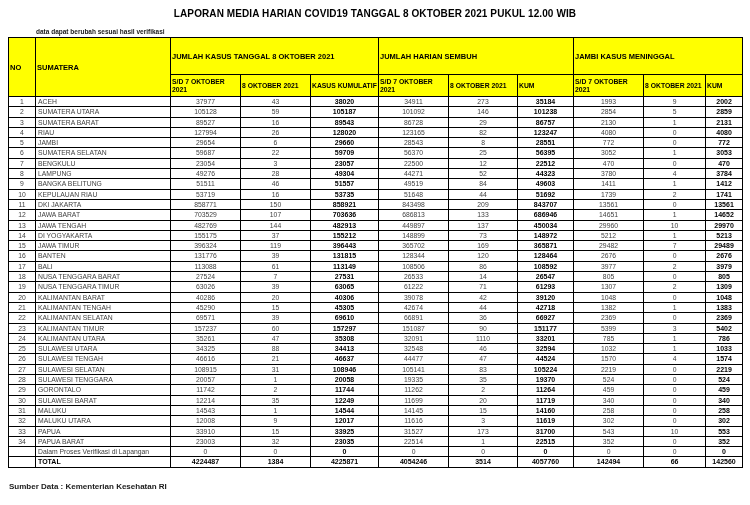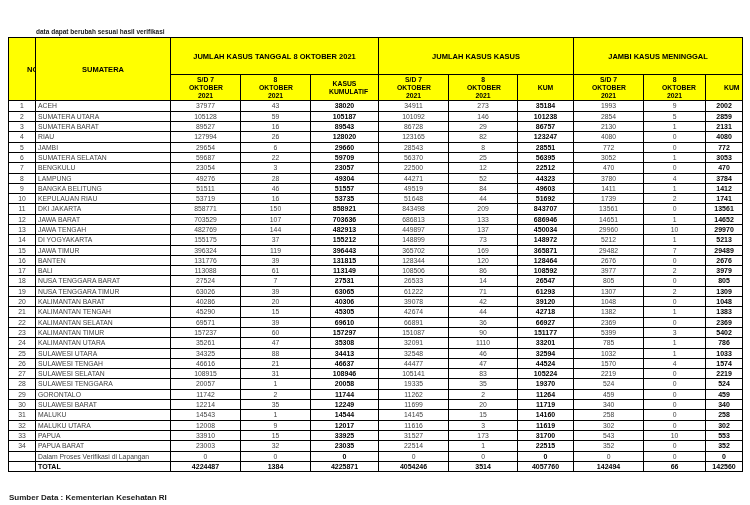--- a/index.html
+++ b/index.html
@@ -24,48 +24,49 @@
     position: absolute; top: 37px; left: 8px;
     width: 734px; border-collapse: collapse; table-layout: fixed;
   }
   table.report th, table.report td {
     border: 1px solid #000;
     font-size: 7px;
     overflow: hidden; white-space: nowrap;
   }
   table.report thead th {
     background: var(--header-bg, #FFFF00);
-    font-weight: bold; text-align: center; vertical-align: middle;
-    padding: 1px 18px;
+    font-weight: bold; text-align: left; vertical-align: middle;
+    padding: 1px 1px;
   }
   tr.group-row th { height: 37px; font-size: 7.5px; }
   tr.sub-row th { height: 22px; font-size: 6.8px; line-height: 1.15; white-space: normal; }
   table.report tbody td {
     height: 9.3px; line-height: 9.3px; padding: 0 2px;
     text-align: center; color: #3f3f3f; font-size: 6.8px;
   }
   table.report tbody td:nth-child(2) { text-align: left; }
   table.report tbody td:nth-child(5),
   table.report tbody td:nth-child(8),
   table.report tbody td:nth-child(11) {
     font-weight: bold; color: #000; font-size: 7px;
   }
   tr.total-row td {
     font-weight: bold !important; color: #000 !important; font-size: 7px !important;
   }
   .source {
     position: absolute; top: 482px; left: 9px;
-    font-size: 8px; font-weight: bold; color: #1a1a1a; margin-top: 11px;
+    font-size: 8px; font-weight: bold; color: #1a1a1a;
   }
 </style>
 </head>
 <body>
 
 <div class="page">
 
+  <div class="title">LAPORAN MEDIA HARIAN COVID19 TANGGAL 8 OKTOBER 2021 PUKUL 12.00 WIB</div>
   <div class="note">data dapat berubah sesuai hasil verifikasi</div>
 
   <table class="report">
     <colgroup>
       <col style="width:27px">
         <col style="width:135px">
       <col style="width:70px">
         <col style="width:70px">
         <col style="width:68px">
       <col style="width:70px">
@@ -73,21 +74,21 @@
         <col style="width:56px">
       <col style="width:70px">
         <col style="width:62px">
         <col style="width:37px">
     </colgroup>
     <thead>
       <tr class="group-row">
         <th rowspan="2">NO</th>
         <th rowspan="2">SUMATERA</th>
         <th colspan="3">JUMLAH KASUS TANGGAL 8 OKTOBER 2021</th>
-        <th colspan="3">JUMLAH KASUS KASUS</th>
+        <th colspan="3">JUMLAH HARIAN SEMBUH</th>
         <th colspan="3">JAMBI KASUS MENINGGAL</th>
       </tr>
       <tr class="sub-row">
         <th>S/D 7 OKTOBER 2021</th>
         <th>8 OKTOBER 2021</th>
         <th>KASUS KUMULATIF</th>
         <th>S/D 7 OKTOBER 2021</th>
         <th>8 OKTOBER 2021</th>
         <th>KUM</th>
         <th>S/D 7 OKTOBER 2021</th>

